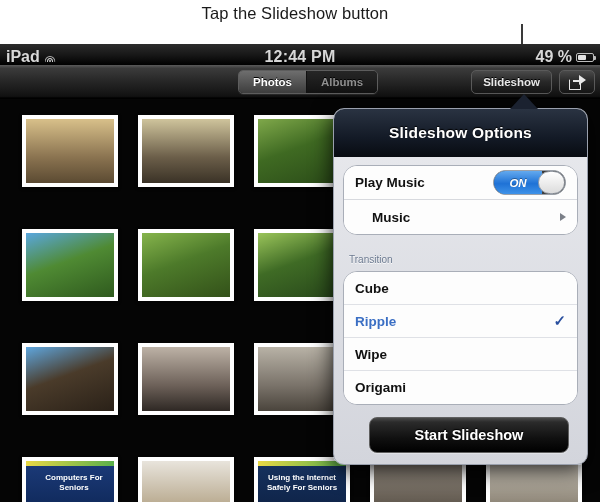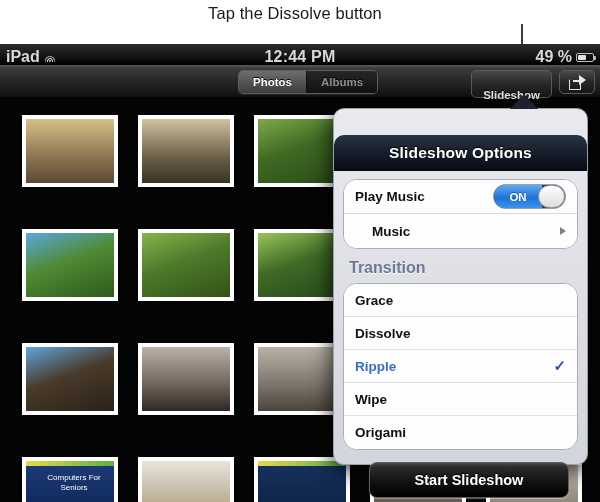--- a/index.html
+++ b/index.html
@@ -67,21 +67,21 @@
     color: #c9c9c9; background: linear-gradient(to bottom,#262626,#121212);
     text-shadow: 0 -1px 0 #000;
   }
   .seg.active {
     color: #fff;
     background: linear-gradient(to bottom,#6e6e6e,#3d3d3d);
     border-right: 1px solid #111;
   }
   .seg:not(.active){ color:#8f8f8f; }
   .btn-slideshow {
-    position: absolute; right: 48px; top: 5px; height: 24px; padding: 13px 11px;
+    position: absolute; right: 48px; top: 5px; height: 24px; padding: 0 11px;
     line-height: 22px; font-size: 11.5px; font-weight: bold; color: #e8e8e8;
     background: linear-gradient(to bottom,#4a4a4a,#272727 50%,#171717);
     border: 1px solid #5a5a5a; border-radius: 5px; text-shadow: 0 -1px 0 #000;
   }
   .btn-share {
     position: absolute; right: 5px; top: 5px; width: 36px; height: 24px;
     background: linear-gradient(to bottom,#4a4a4a,#272727 50%,#171717);
     border: 1px solid #5a5a5a; border-radius: 5px;
     display:flex; align-items:center; justify-content:center;
   }
@@ -112,25 +112,25 @@
     box-shadow: 0 5px 22px rgba(0,0,0,.85);
     border: 1px solid #9aa0ad;
     z-index: 20;
   }
   .pop-arrow {
     position: absolute; left: 510px; top: 94px; width: 0; height: 0;
     border-left: 14px solid transparent; border-right: 14px solid transparent;
     border-bottom: 15px solid #1b2230; z-index: 21;
   }
   .pop-header {
-    height: 36px; border-radius: 10px 10px 0 0;
+    height: 48px; border-radius: 10px 10px 0 0;
     background: linear-gradient(to bottom,#2a3342 0%,#131a26 60%,#080b11 100%);
     display: flex; align-items: center; justify-content: center;
     color: #fff; font-size: 15.5px; font-weight: bold;
-    text-shadow: 0 -1px 1px #000; letter-spacing: .2px; margin-top: 26px;
+    text-shadow: 0 -1px 1px #000; letter-spacing: .2px;
   }
   .pop-body { padding: 8px 9px 0 9px; }
 
   .group {
     background: #fdfdfd; border: 1px solid #a9aeb8; border-radius: 14px;
     overflow: hidden; box-shadow: 0 1px 1px rgba(255,255,255,.7) inset;
   }
   .row {
     height: 34px; display: flex; align-items: center; padding: 0 11px;
     border-bottom: 1px solid #d7d9de; background: #fdfdfd;
@@ -140,36 +140,37 @@
   .row .val { font-size: 13.5px; color: #3b5a9c; margin-right: 7px; }
   .chev {
     width: 0; height: 0; border-left: 6px solid #7b7f88;
     border-top: 4.5px solid transparent; border-bottom: 4.5px solid transparent;
   }
 
   .switch {
     width: 73px; height: 25px; border-radius: 13px; border: 1px solid #9aa0a9;
     background: #404040; position: relative; overflow: hidden;
     box-shadow: 0 1px 1px rgba(0,0,0,.12) inset;
+    font-style: italic;
   }
   .switch .on-part {
     position:absolute; left:0; top:0; bottom:0; width: 48px;
     background: linear-gradient(to bottom,#63a9ee,#1f72d6 55%,#3e92e8);
     display:flex; align-items:center; justify-content:center;
     color:#fff; font-size:11.5px; font-weight:bold; text-shadow:0 -1px 0 rgba(0,0,0,.35);
   }
   .switch .knob {
     position:absolute; right:0; top:0; bottom:0; width: 27px;
     background: linear-gradient(to bottom,#ffffff,#dcdcdc);
     border-radius: 13px; border:1px solid #9aa0a9;
   }
 
   .section-title {
-    font-size: 16px; font-weight: bold; color: #6c7a90;
-    padding: 10px 6px 6px 6px; text-shadow: 0 1px 0 rgba(255,255,255,.85);
+    font-size: 10px; font-weight: normal; color: #6c7a90;
+    padding: 10px 6px 6px 6px; text-shadow: 0 1px 0 rgba(255,255,255,.85); margin-top: 9px;
   }
   .trow {
     height: 33px; display: flex; align-items: center; padding: 0 11px;
     border-bottom: 1px solid #dfe1e6; background: #fdfdfd;
     font-size: 13.5px; font-weight: bold; color: #111;
   }
   .trow:last-child { border-bottom: none; }
   .trow.selected { color: #3b6fc4; }
   .trow .check { margin-left: auto; color: #2a4f9e; font-size: 15px; font-weight: bold; }
 
@@ -180,21 +181,21 @@
     display: flex; align-items: center; justify-content: center;
     color: #fff; font-size: 14.5px; font-weight: bold; text-shadow: 0 -1px 1px #000;
     box-shadow: 0 1px 1px rgba(255,255,255,.35);
   }
 </style>
 </head>
 <body>
 
 <div id="root">
 
-  <div class="callout-text">Tap the Dissolve button</div>
+  <div class="callout-text">Tap the Slideshow button</div>
   <div class="callout-line"></div>
 
   <div class="screen">
 
     <div class="statusbar">
       <div class="sb-left">
         <span>iPad</span>
         <span class="wifi-ico">
             <i></i>
             <i></i>
@@ -248,29 +249,30 @@
           <div class="ph" style="background: linear-gradient(160deg, rgb(95, 166, 221) 0%, rgb(74, 59, 42) 45%, rgb(42, 33, 24) 100%);"></div>
         </div>
         <div class="thumb" style="left: 138px; top: 244px; width: 96px; height: 72px;">
           <div class="ph" style="background: linear-gradient(rgb(189, 178, 166) 0%, rgb(109, 97, 89) 60%, rgb(46, 40, 36) 100%);"></div>
         </div>
         <div class="thumb" style="left: 254px; top: 244px; width: 96px; height: 72px;">
           <div class="ph" style="background: linear-gradient(rgb(184, 178, 166) 0%, rgb(122, 115, 106) 60%, rgb(74, 68, 60) 100%);"></div>
         </div>
         <div class="thumb" style="left: 22px; top: 358px; width: 96px; height: 72px;">
           <div class="ph" style="background: linear-gradient(rgb(28, 59, 122) 0%, rgb(16, 42, 92) 70%, rgb(11, 31, 69) 100%);">
-            <div style="position: absolute; left: 8px; right: 0px; top: 18%; text-align: center; color: rgb(255, 255, 255); font-size: 8px; font-weight: normal; line-height: 1.25; padding: 0px 4px;">Computers For Seniors</div>
+            <div style="position: absolute; left: 8px; right: 0px; top: 18%; text-align: center; color: rgb(255, 255, 255); font-size: 8px; font-weight: bold; line-height: 1.25; padding: 0px 4px;">Computers For Seniors</div>
             <div style="position: absolute; left: 0px; right: 0px; top: 0px; height: 5px; background: linear-gradient(90deg, rgb(232, 216, 69), rgb(90, 176, 74));"></div>
           </div>
         </div>
         <div class="thumb" style="left: 138px; top: 358px; width: 96px; height: 72px;">
           <div class="ph" style="background: linear-gradient(rgb(232, 228, 220) 0%, rgb(184, 169, 142) 70%, rgb(138, 123, 99) 100%);"></div>
         </div>
         <div class="thumb" style="left: 254px; top: 358px; width: 96px; height: 72px;">
           <div class="ph" style="background: linear-gradient(rgb(22, 50, 95) 0%, rgb(15, 36, 73) 70%, rgb(10, 24, 53) 100%);">
+            <div style="position: absolute; left: 0px; right: 0px; top: 18%; text-align: center; color: rgb(255, 255, 255); font-size: 8px; font-weight: bold; line-height: 1.25; padding: 0px 4px;">Using the Internet Safely For Seniors</div>
             <div style="position: absolute; left: 0px; right: 0px; top: 0px; height: 5px; background: linear-gradient(90deg, rgb(232, 216, 69), rgb(90, 176, 74));"></div>
           </div>
         </div>
         <div class="thumb" style="left: 370px; top: 16px; width: 96px; height: 72px;">
           <div class="ph" style="background: linear-gradient(160deg, rgb(127, 168, 74) 0%, rgb(63, 106, 34) 45%, rgb(37, 67, 26) 100%);"></div>
         </div>
         <div class="thumb" style="left: 370px; top: 358px; width: 96px; height: 72px;">
           <div class="ph" style="background: linear-gradient(rgb(154, 145, 134) 0%, rgb(94, 86, 76) 70%, rgb(51, 46, 40) 100%);"></div>
         </div>
         <div class="thumb" style="left: 486px; top: 358px; width: 96px; height: 72px;">
@@ -296,24 +298,21 @@
         <div class="row">
           <span class="lbl">Music</span>
           <span class="chev"></span>
         </div>
       </div>
 
       <div class="section-title">Transition</div>
 
       <div class="group" id="transition-group">
           <div class="trow">
-            <span>Grace</span>
-          </div>
-          <div class="trow">
-            <span>Dissolve</span>
+            <span>Cube</span>
           </div>
           <div class="trow selected">
             <span>Ripple</span>
             <span class="check">✓</span>
           </div>
           <div class="trow">
             <span>Wipe</span>
           </div>
           <div class="trow">
             <span>Origami</span>

